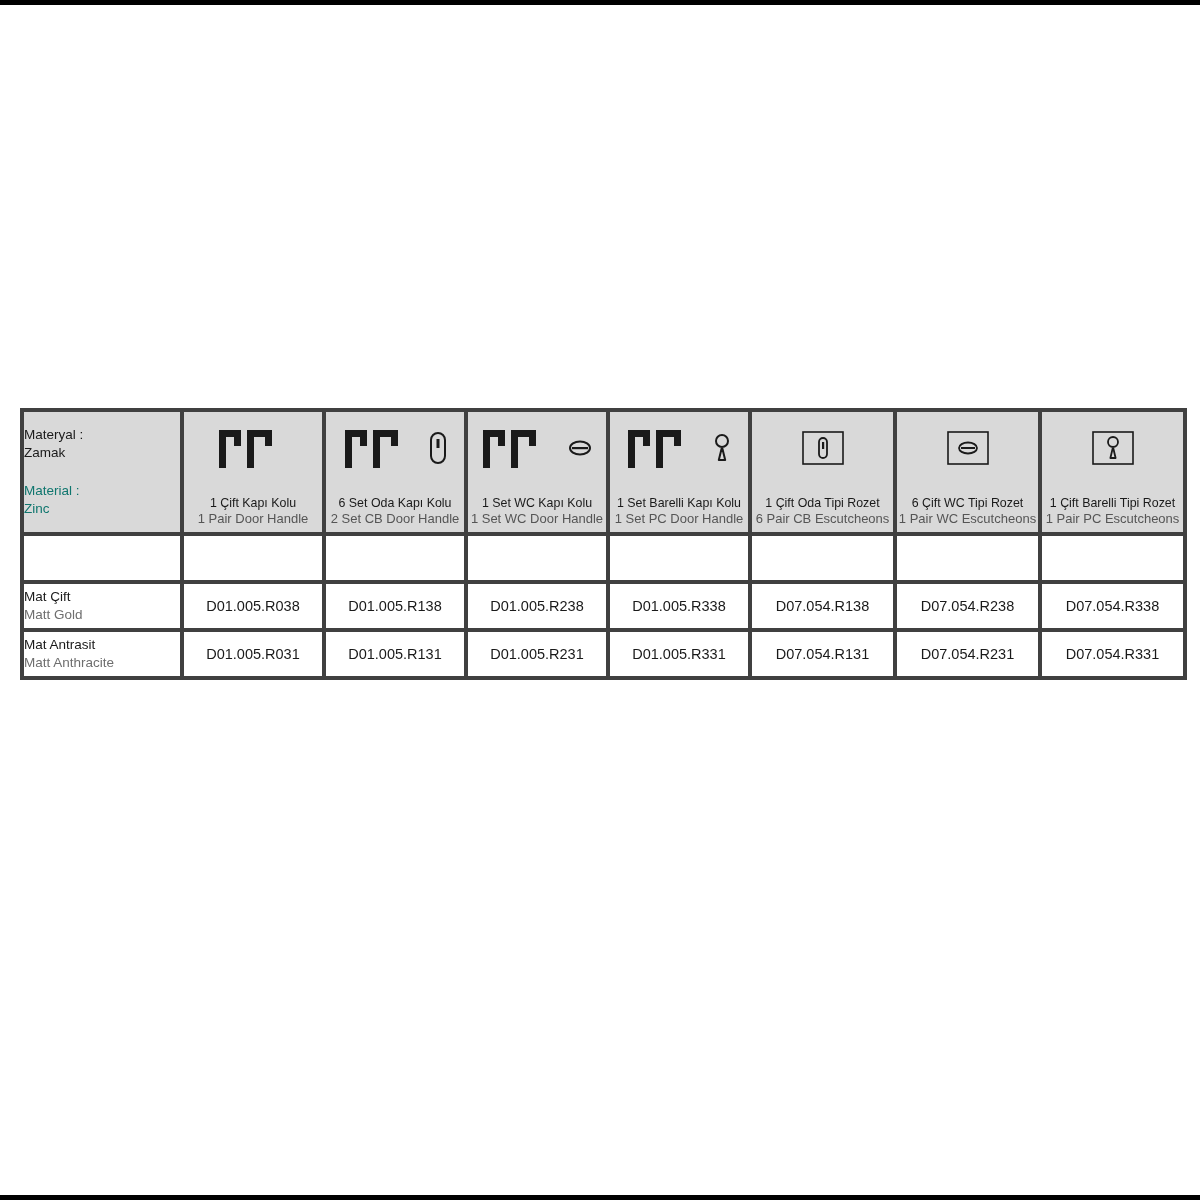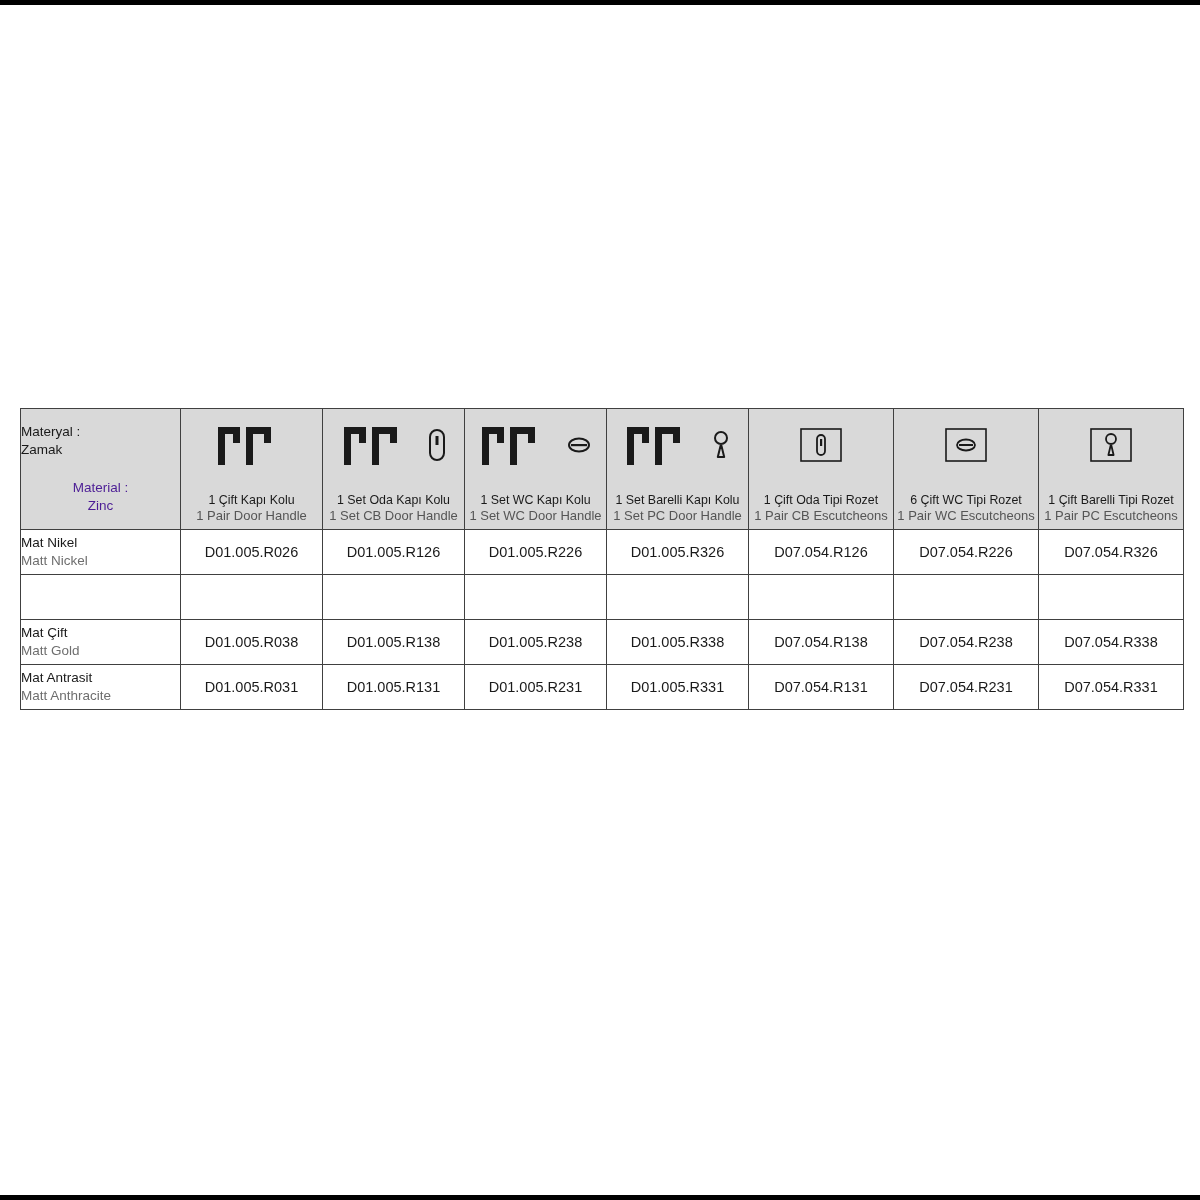--- a/index.html
+++ b/index.html
@@ -31,21 +31,21 @@
     top: 408px;
     width: 1160px;
   }
 
   table.catalog {
     border-collapse: collapse;
     table-layout: fixed;
     width: 1160px;
   }
   table.catalog td {
-    border: 1px solid #404040;
+    border: 4px solid #404040;
     padding: 0;
     vertical-align: middle;
   }
 
   
   col.c-label { width: 160px; }
   col.c-prod  { width: 142px; }
   col.c-prod5 { width: 145px; }
 
   
@@ -55,23 +55,22 @@
     height: 110px;
   }
   .hdr-label-cell .l1 {
     font-size: 13.5px;
     line-height: 18px;
     color: #1a1a1a;
   }
   .hdr-label-cell .l2 {
     font-size: 13.5px;
     line-height: 18px;
-    color: #4c1d95;
+    color: #0f766e;
     margin-top: 20px;
-    text-align: center;
   }
 
   .hdr-prod-cell {
     background: #d9d9d9;
     height: 110px;
     text-align: center;
   }
   .icon-zone {
     height: 64px;
     display: flex;
@@ -181,22 +180,22 @@
               <rect x="30" y="6" width="7" height="38"></rect>
               <rect x="30" y="6" width="25" height="7"></rect>
               <rect x="48" y="6" width="7" height="16"></rect>
             </g>
           </svg>
           <svg class="small-ico" width="18" height="34" viewBox="0 0 18 34">
             <rect x="2" y="2" width="14" height="30" rx="7" fill="none" stroke="#1a1a1a" stroke-width="2"></rect>
             <rect x="7.5" y="8" width="3" height="9" fill="#1a1a1a"></rect>
           </svg>
         </div>
-        <div class="cap-tr">1 Set Oda Kapı Kolu</div>
-        <div class="cap-en">1 Set CB Door Handle</div>
+        <div class="cap-tr">6 Set Oda Kapı Kolu</div>
+        <div class="cap-en">2 Set CB Door Handle</div>
       </td>
 
       <td class="hdr-prod-cell">
         <div class="icon-zone">
           <svg class="handle-ico" width="72" height="48" viewBox="0 0 72 48">
             <g fill="#1a1a1a">
               <rect x="2" y="6" width="7" height="38"></rect>
               <rect x="2" y="6" width="22" height="7"></rect>
               <rect x="17" y="6" width="7" height="16"></rect>
               <rect x="30" y="6" width="7" height="38"></rect>
@@ -235,21 +234,21 @@
 
       <td class="hdr-prod-cell">
         <div class="icon-zone">
           <svg class="small-ico" width="48" height="42" viewBox="0 0 48 42">
             <rect x="4" y="5" width="40" height="32" fill="none" stroke="#1a1a1a" stroke-width="1.6"></rect>
             <rect x="20" y="11" width="8" height="20" rx="4" fill="none" stroke="#1a1a1a" stroke-width="1.8"></rect>
             <rect x="23" y="15" width="2.2" height="7" fill="#1a1a1a"></rect>
           </svg>
         </div>
         <div class="cap-tr">1 Çift Oda Tipi Rozet</div>
-        <div class="cap-en">1 Pair CB Escutcheons</div>
+        <div class="cap-en">6 Pair CB Escutcheons</div>
       </td>
 
       <td class="hdr-prod-cell">
         <div class="icon-zone">
           <svg class="small-ico" width="48" height="42" viewBox="0 0 48 42">
             <rect x="4" y="5" width="40" height="32" fill="none" stroke="#1a1a1a" stroke-width="1.6"></rect>
             <ellipse cx="24" cy="21" rx="9" ry="5.5" fill="none" stroke="#1a1a1a" stroke-width="1.8"></ellipse>
             <rect x="17" y="20" width="14" height="2" fill="#1a1a1a"></rect>
           </svg>
         </div>
@@ -262,33 +261,20 @@
           <svg class="small-ico" width="48" height="42" viewBox="0 0 48 42">
             <rect x="4" y="5" width="40" height="32" fill="none" stroke="#1a1a1a" stroke-width="1.6"></rect>
             <path d="M24 10 a5 5 0 0 1 0 10 l2.6 11 h-5.2 l2.6 -11 a5 5 0 0 1 0 -10 z" fill="none" stroke="#1a1a1a" stroke-width="1.8" stroke-linejoin="round"></path>
           </svg>
         </div>
         <div class="cap-tr">1 Çift Barelli Tipi Rozet</div>
         <div class="cap-en">1 Pair PC Escutcheons</div>
       </td>
     </tr>
 
-    <tr>
-      <td class="row-label">
-        <div class="t1">Mat Nikel</div>
-        <div class="t2">Matt Nickel</div>
-      </td>
-      <td class="code-cell">D01.005.R026</td>
-      <td class="code-cell">D01.005.R126</td>
-      <td class="code-cell">D01.005.R226</td>
-      <td class="code-cell">D01.005.R326</td>
-      <td class="code-cell">D07.054.R126</td>
-      <td class="code-cell">D07.054.R226</td>
-      <td class="code-cell">D07.054.R326</td>
-    </tr>
 
     <tr class="spacer-row">
       <td class="row-label">
         <div class="t1"></div>
         <div class="t2"></div>
       </td>
       <td class="code-cell"></td>
       <td class="code-cell"></td>
       <td class="code-cell"></td>
       <td class="code-cell"></td>

